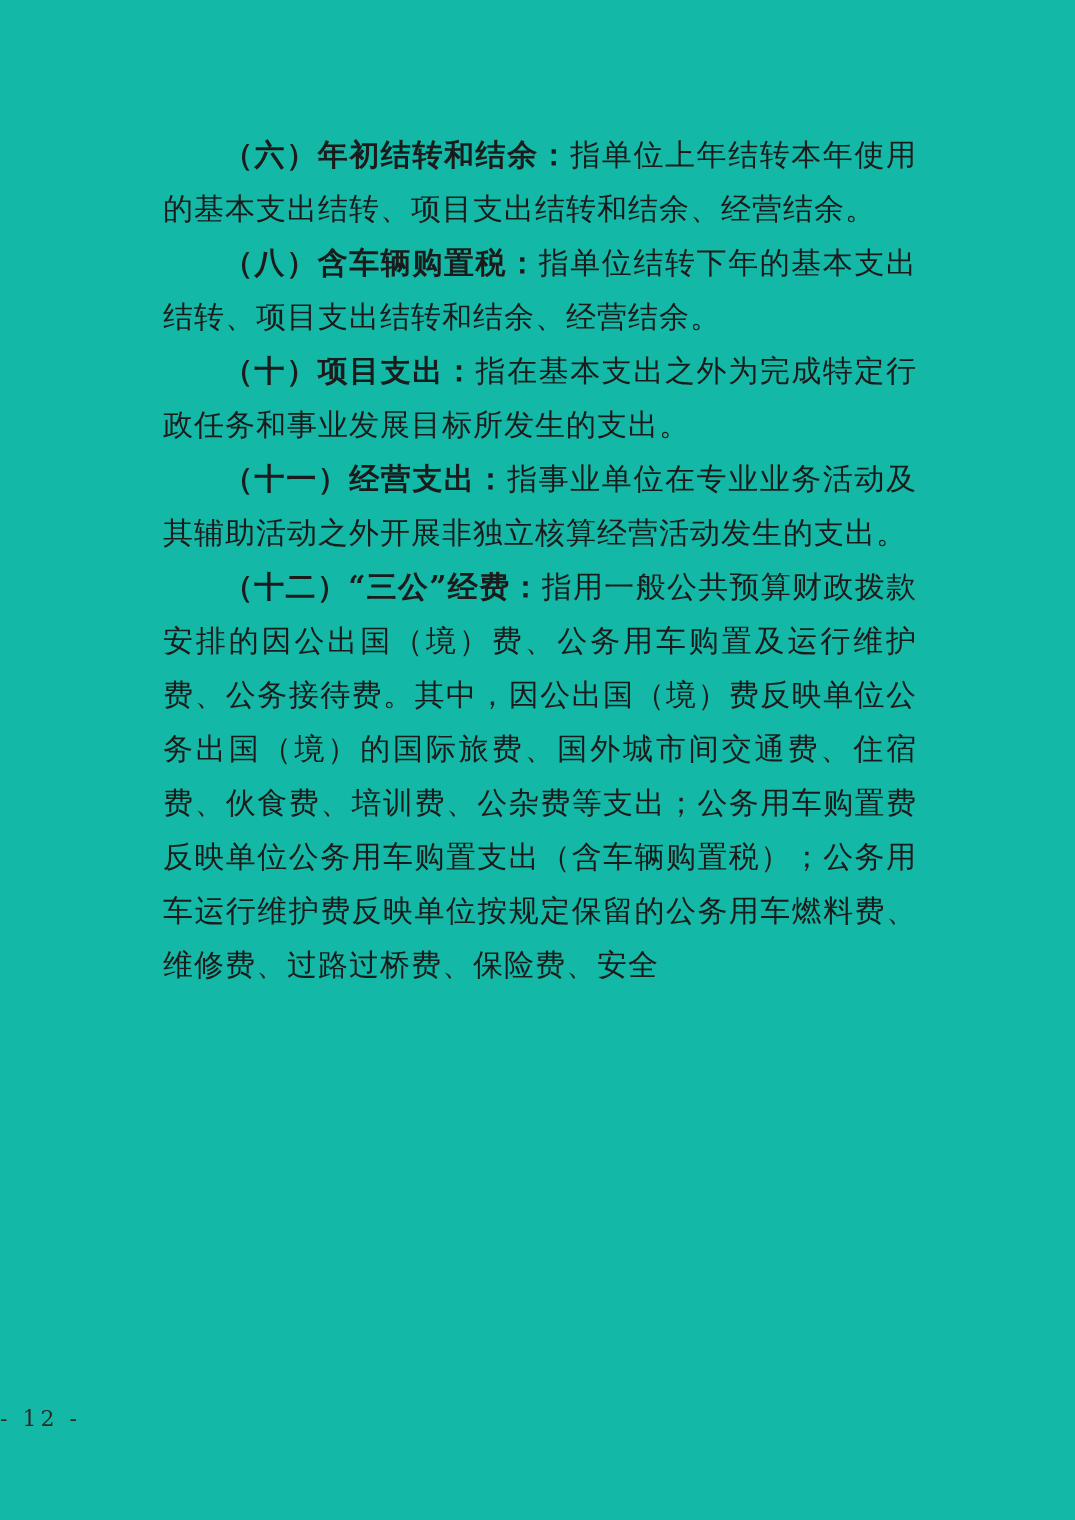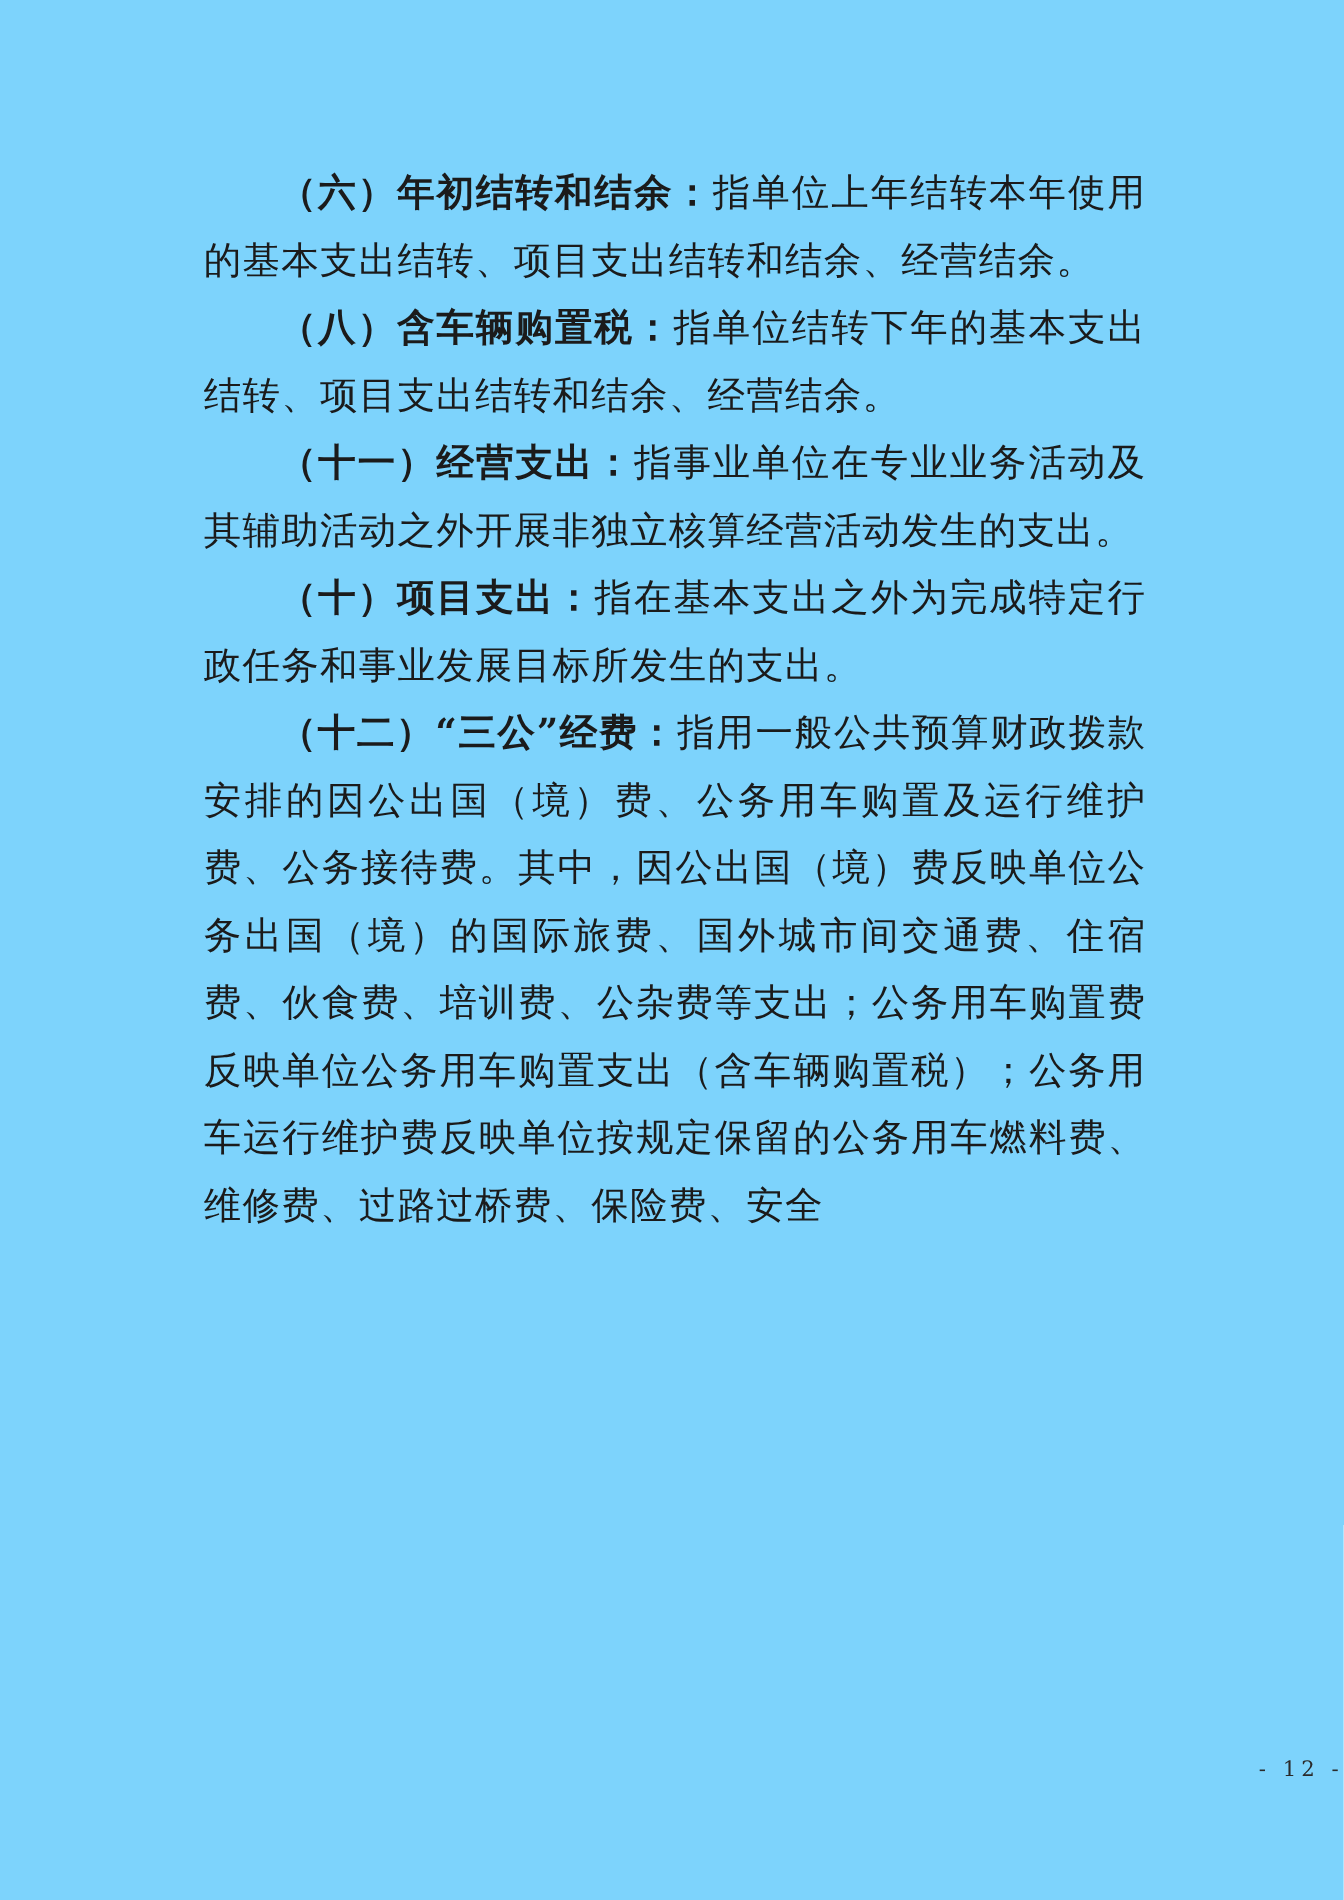--- a/index.html
+++ b/index.html
@@ -4,21 +4,21 @@
 <style>
   html, body {
     margin: 0;
     padding: 0;
     background: #ffffff;
   }
   .page {
     position: relative;
     width: 1075px;
     height: 1520px;
-    background: #7dd3fc;
+    background: #14b8a6;
     overflow: hidden;
     font-family: "DejaVu Serif", "Liberation Serif", serif;
     color: #1b1b1b;
   }
   .text-block {
     position: absolute;
     left: 163px;
     top: 128px;
     width: 754px;
   }
@@ -33,42 +33,42 @@
     word-break: break-all;
   }
   .para .lead {
     font-weight: bold;
   }
   .footer {
     position: absolute;
     left: 0;
     top: 1406px;
     width: 100%;
-    text-align: right;
-    font-size: 17px;
+    text-align: left;
+    font-size: 22px;
     letter-spacing: 4px;
     color: #2a2a2a;
   }
 </style>
 </head>
 <body>
 
 <div class="page">
 
   <div class="text-block">
 
     <p class="para"><span class="lead">（六）年初结转和结余：</span><span>指单位上年结转本年使用的基本支出结转、项目支出结转和结余、经营结余。</span></p>
 
 
     <p class="para"><span class="lead">（八）含车辆购置税：</span><span>指单位结转下年的基本支出结转、项目支出结转和结余、经营结余。</span></p>
 
 
+    <p class="para"><span class="lead">（十）项目支出：</span><span>指在基本支出之外为完成特定行政任务和事业发展目标所发生的支出。</span></p>
+
     <p class="para"><span class="lead">（十一）经营支出：</span><span>指事业单位在专业业务活动及其辅助活动之外开展非独立核算经营活动发生的支出。</span></p>
-
-    <p class="para"><span class="lead">（十）项目支出：</span><span>指在基本支出之外为完成特定行政任务和事业发展目标所发生的支出。</span></p>
 
     <p class="para"><span class="lead">（十二）“三公”经费：</span><span>指用一般公共预算财政拨款安排的因公出国（境）费、公务用车购置及运行维护费、公务接待费。其中，因公出国（境）费反映单位公务出国（境）的国际旅费、国外城市间交通费、住宿费、伙食费、培训费、公杂费等支出；公务用车购置费反映单位公务用车购置支出（含车辆购置税）；公务用车运行维护费反映单位按规定保留的公务用车燃料费、维修费、过路过桥费、保险费、安全</span></p>
 
   </div>
 
   <div class="footer">- 12 -</div>
 
 </div>
 
 </body></html>

